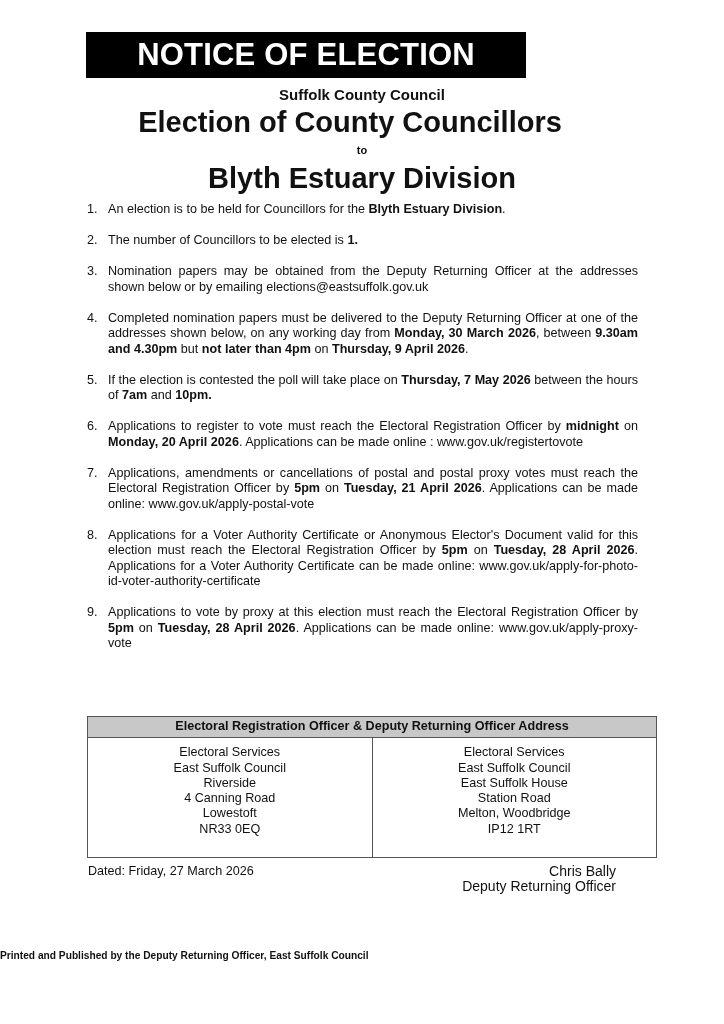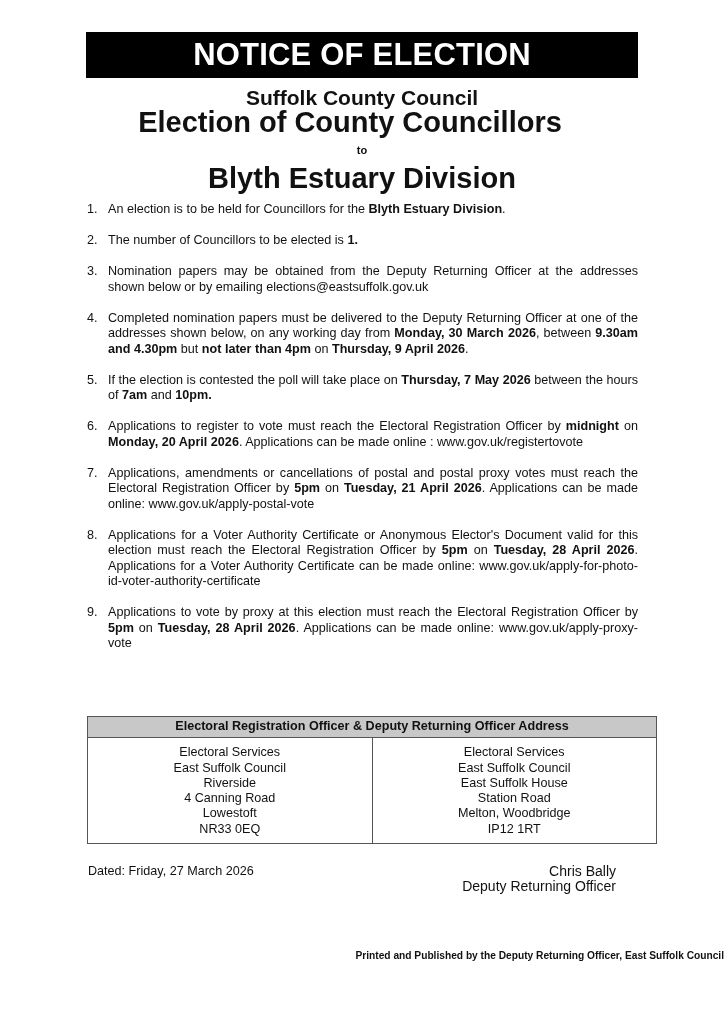--- a/index.html
+++ b/index.html
@@ -1,27 +1,27 @@
 <!DOCTYPE html>
 <html><head>
 <meta charset="utf-8">
 <style>
   html, body { margin: 0; padding: 0; background: #ffffff; }
   body {
     width: 724px; height: 1024px; position: relative; overflow: hidden;
     font-family: "Liberation Sans", sans-serif; color: #111;
   }
   .banner {
-    position: absolute; left: 86px; top: 32px; width: 552px; height: 46px;
+    position: absolute; left: 86px; top: 32px; width: 440px; height: 46px;
     background: #000; color: #fff; display: flex; align-items: center; justify-content: center;
     font-weight: bold; font-size: 31px; letter-spacing: 0.2px;
   }
   .council {
     position: absolute; left: 0; width: 724px; top: 86px; text-align: center;
-    font-weight: bold; font-size: 21px;
+    font-weight: bold; font-size: 15px;
   }
   .title {
     position: absolute; left: 0; width: 700px; top: 106px; text-align: center;
     font-weight: bold; font-size: 29px;
   }
   .to {
     position: absolute; left: 0; width: 724px; top: 144px; text-align: center;
     font-weight: bold; font-size: 11px;
   }
   .division {
@@ -39,31 +39,31 @@
   .addr-table {
     position: absolute; left: 87px; top: 716px; width: 570px;
     border-collapse: collapse; font-size: 12.6px; line-height: 15.3px;
   }
   .addr-table th {
     background: #c8c8c8; border: 1px solid #555; font-weight: bold;
     padding: 2px 0 3px 0; text-align: center; font-size: 12.6px;
   }
   .addr-table td {
     border: 1px solid #555; text-align: center; vertical-align: top;
-    padding: 7px 0 6px 0; width: 50%;
+    padding: 7px 0 20px 0; width: 50%;
   }
   .addr-line { display: block; }
   .dated {
     position: absolute; left: 88px; top: 864px; font-size: 12.6px;
   }
   .signer {
     position: absolute; right: 108px; top: 864px; font-size: 14px; text-align: right; line-height: 15.3px;
   }
   .footer {
-    position: absolute; left: 0; width: 724px; top: 950px; text-align: right;
+    position: absolute; left: 0; width: 724px; top: 950px; text-align: left;
     font-size: 10.2px; line-height: 12.5px;
   }
   .footer .f-bold { font-weight: bold; }
 </style>
 </head>
 <body>
 
 <div class="banner">
   <span>NOTICE OF ELECTION</span>
 </div>

